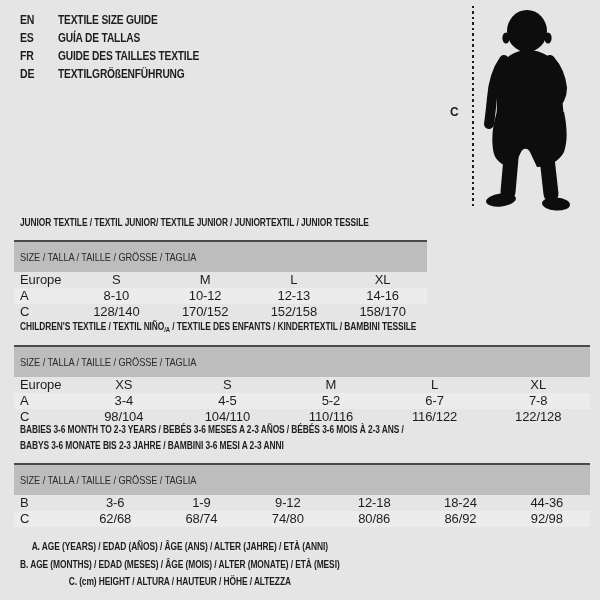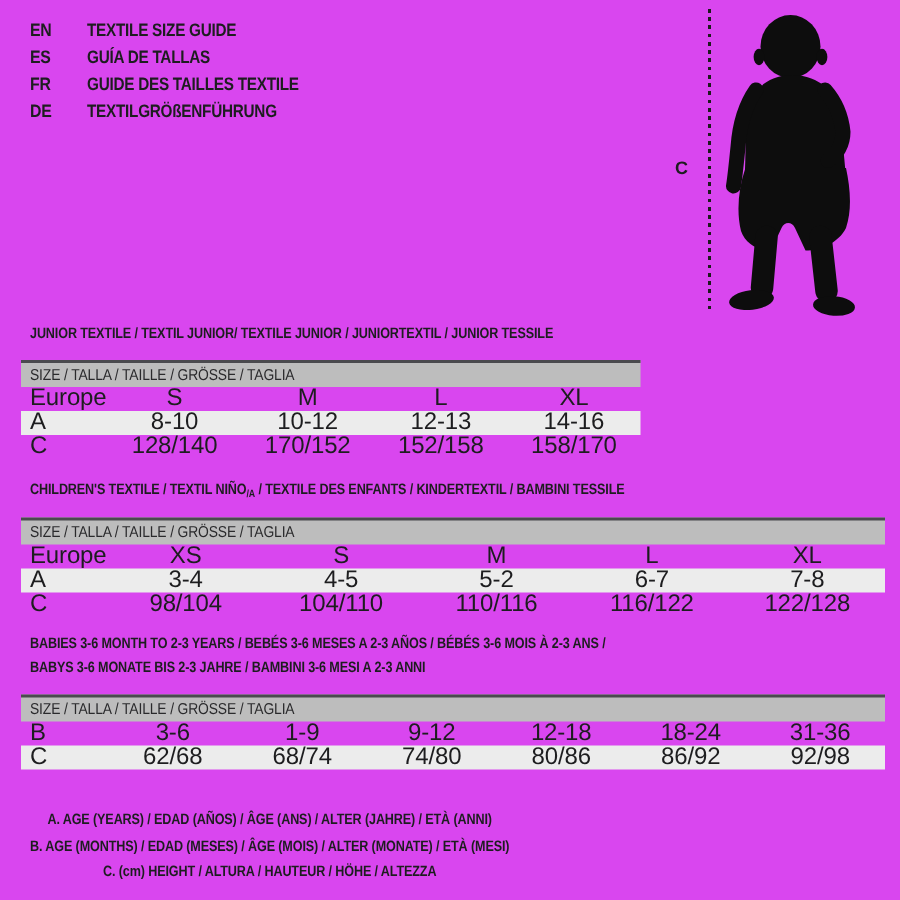--- a/index.html
+++ b/index.html
@@ -1,42 +1,42 @@
 <!DOCTYPE html>
 <html><head>
 <meta charset="utf-8">
 <style>
   html,body{margin:0;padding:0;background:#fff;}
   .page{
-    position:relative;width:600px;height:600px;background:#d946ef;overflow:hidden;
+    position:relative;width:600px;height:600px;background:#e5e5e5;overflow:hidden;
     font-family:"Liberation Sans","DejaVu Sans",sans-serif;color:var(--text,#1d1d1f);
   }
   
   .languages{position:absolute;left:20px;top:11px;}
   .lang-row{display:flex;height:18px;align-items:center;}
   .lang-code{width:38px;font-size:12px;font-weight:bold;letter-spacing:-0.2px;
     transform:scaleX(0.88);transform-origin:0 50%;}
   .lang-label{font-size:12px;font-weight:bold;letter-spacing:-0.2px;white-space:nowrap;
     transform:scaleX(0.85);transform-origin:0 50%;}
   
   .measure-line{position:absolute;left:472px;top:6px;width:2px;height:200px;
     background:repeating-linear-gradient(to bottom,#1c1c1c 0 2.5px,transparent 2.5px 5.5px);}
   .measure-label{position:absolute;left:450px;top:105px;font-size:12px;font-weight:bold;}
   .baby-svg{position:absolute;left:484px;top:8px;}
   
   .sec-title{position:absolute;left:20px;font-size:10px;font-weight:bold;white-space:nowrap;
     letter-spacing:-0.1px;transform:scaleX(0.84);transform-origin:0 50%;line-height:16px;}
   .sec-title .sub{font-size:7px;vertical-align:-2px;}
   .size-table{position:absolute;left:14px;}
-  .size-bar{height:18px;background:var(--header-bg,#bdbdbd);
+  .size-bar{height:32px;background:var(--header-bg,#bdbdbd);
     border-top:2px solid var(--header-border,#4a4a4e);
     display:flex;align-items:center;padding-left:6px;box-sizing:border-box;}
   .size-bar span{font-size:10.5px;color:#2a2a2c;white-space:nowrap;letter-spacing:-0.1px;
     transform:scaleX(0.88);transform-origin:0 50%;}
-  .t-row{display:flex;height:16px;align-items:center;font-size:16px;}
+  .t-row{display:flex;height:16px;align-items:flex-start;font-size:13px;}
   .t-row.shaded{background:var(--row-shaded,#ececec);}
   .t-cell{flex:1;text-align:center;letter-spacing:-0.1px;}
   .t-cell.label{flex:0 0 52px;text-align:left;padding-left:6px;}
   
   .footnotes{position:absolute;left:20px;top:538px;text-align:center;}
   .footnote{font-size:10px;font-weight:bold;line-height:17.5px;white-space:nowrap;
     letter-spacing:-0.1px;transform:scaleX(0.84);transform-origin:0 50%;}
 </style>
 </head>
 <body>
@@ -156,21 +156,21 @@
       <span>SIZE / TALLA / TAILLE / GRÖSSE / TAGLIA</span>
     </div>
     <div>
         <div class="t-row">
           <div class="t-cell label">B</div>
           <div class="t-cell">3-6</div>
           <div class="t-cell">1-9</div>
           <div class="t-cell">9-12</div>
           <div class="t-cell">12-18</div>
           <div class="t-cell">18-24</div>
-          <div class="t-cell">31-36</div>
+          <div class="t-cell">44-36</div>
         </div>
         <div class="t-row shaded">
           <div class="t-cell label">C</div>
           <div class="t-cell">62/68</div>
           <div class="t-cell">68/74</div>
           <div class="t-cell">74/80</div>
           <div class="t-cell">80/86</div>
           <div class="t-cell">86/92</div>
           <div class="t-cell">92/98</div>
         </div>

